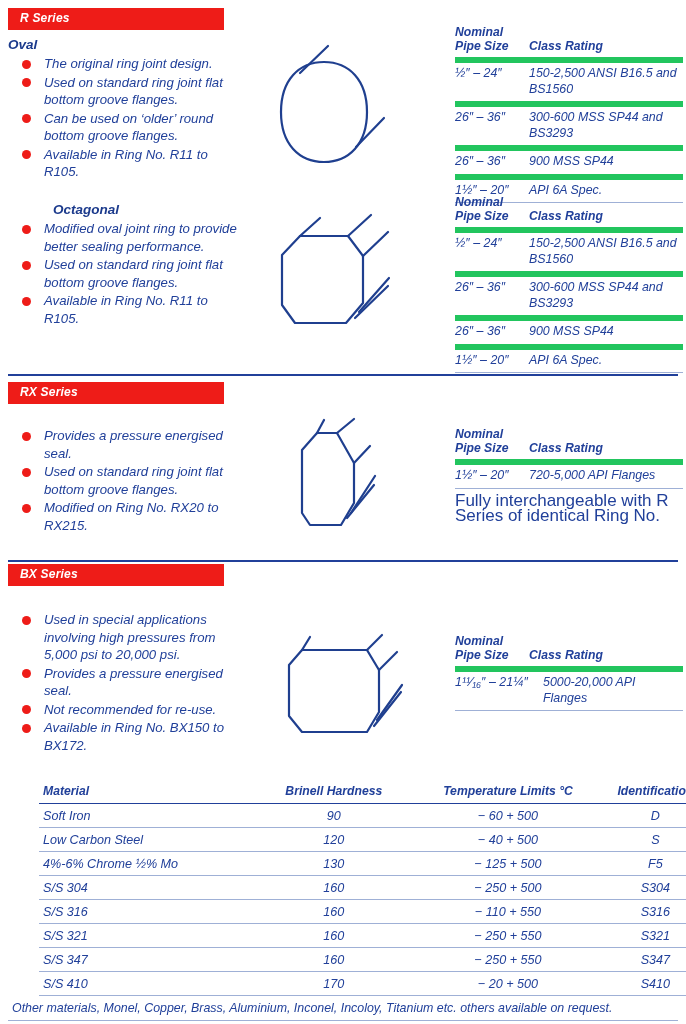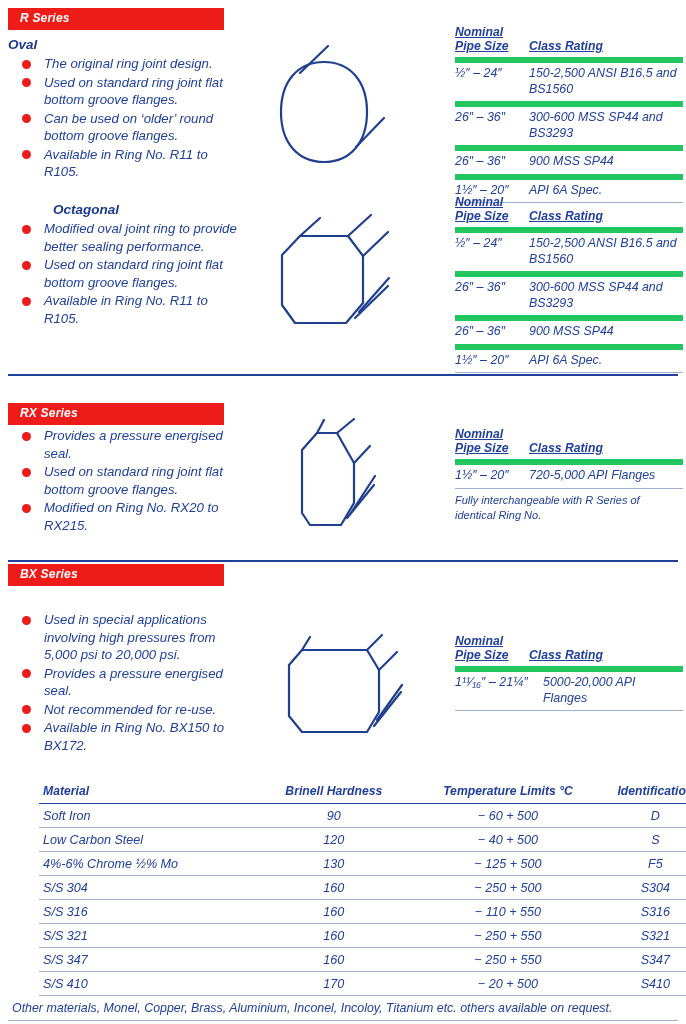--- a/index.html
+++ b/index.html
@@ -80,41 +80,39 @@
     width: 228px;
   }
   .spec .shead {
     display: flex;
     font-style: italic;
     font-weight: bold;
     font-size: 12.2px;
     color: #21409a;
     line-height: 13.5px;
     padding-bottom: 4px;
-    text-decoration: underline;
   }
   .spec .shead .c1 { width: 74px; flex: 0 0 74px; }
   .spec .shead .c2 { flex: 1; align-self: flex-end; }
   .spec .shead .c1 span { display: block; }
   .spec .srow {
     display: flex;
     border-top: 6px solid #22c55e;
     padding: 3px 0 4px 0;
     font-style: italic;
     font-size: 12.4px;
     line-height: 15.5px;
     color: #21409a;
   }
   .spec .srow .c1 { width: 74px; flex: 0 0 74px; }
   .spec .srow .c2 { flex: 1; }
   .spec .sfoot {
     border-top: 1px solid #9fb0d6;
     padding-top: 4px;
-    font-style: italic;
-    font-size: 11px;
+    font-size: 17px;
     line-height: 15.5px;
     color: #21409a;
   }
   .spec .sclose {
     border-top: 1px solid #9fb0d6;
     height: 0;
   }
   .spec .srow.wide .c1 { width: 88px; flex: 0 0 88px; }
 
   
@@ -274,21 +272,21 @@
     </div>
     <div class="srow">
       <div class="c1">1½″ – 20″</div>
       <div class="c2">API 6A Spec.</div>
     </div>
     <div class="sclose"></div>
   </div>
 
   <div class="rule" style="top:374px;"></div>
 
-  <div class="banner" style="left:8px; top:403px; width:216px;">RX Series</div>
+  <div class="banner" style="left:8px; top:382px; width:216px;">RX Series</div>
 
   <ul class="bullets" style="left:8px; top:427px;">
     <li><span class="dot"></span><span>Provides a pressure energised seal.</span></li>
     <li><span class="dot"></span><span>Used on standard ring joint flat bottom groove flanges.</span></li>
     <li><span class="dot"></span><span>Modified on Ring No. RX20 to RX215.</span></li>
   </ul>
 
   <div class="diagram" style="left:262px; top:408px;">
     <svg width="175" height="145" viewBox="0 0 175 145" fill="none" stroke="#1f3f8f" stroke-width="2.2" stroke-linecap="round" stroke-linejoin="round">
       <path d="M40 42 L55 25 L75 25 L92 55 L92 95 L79 117 L48 117 L40 105 Z"></path>

